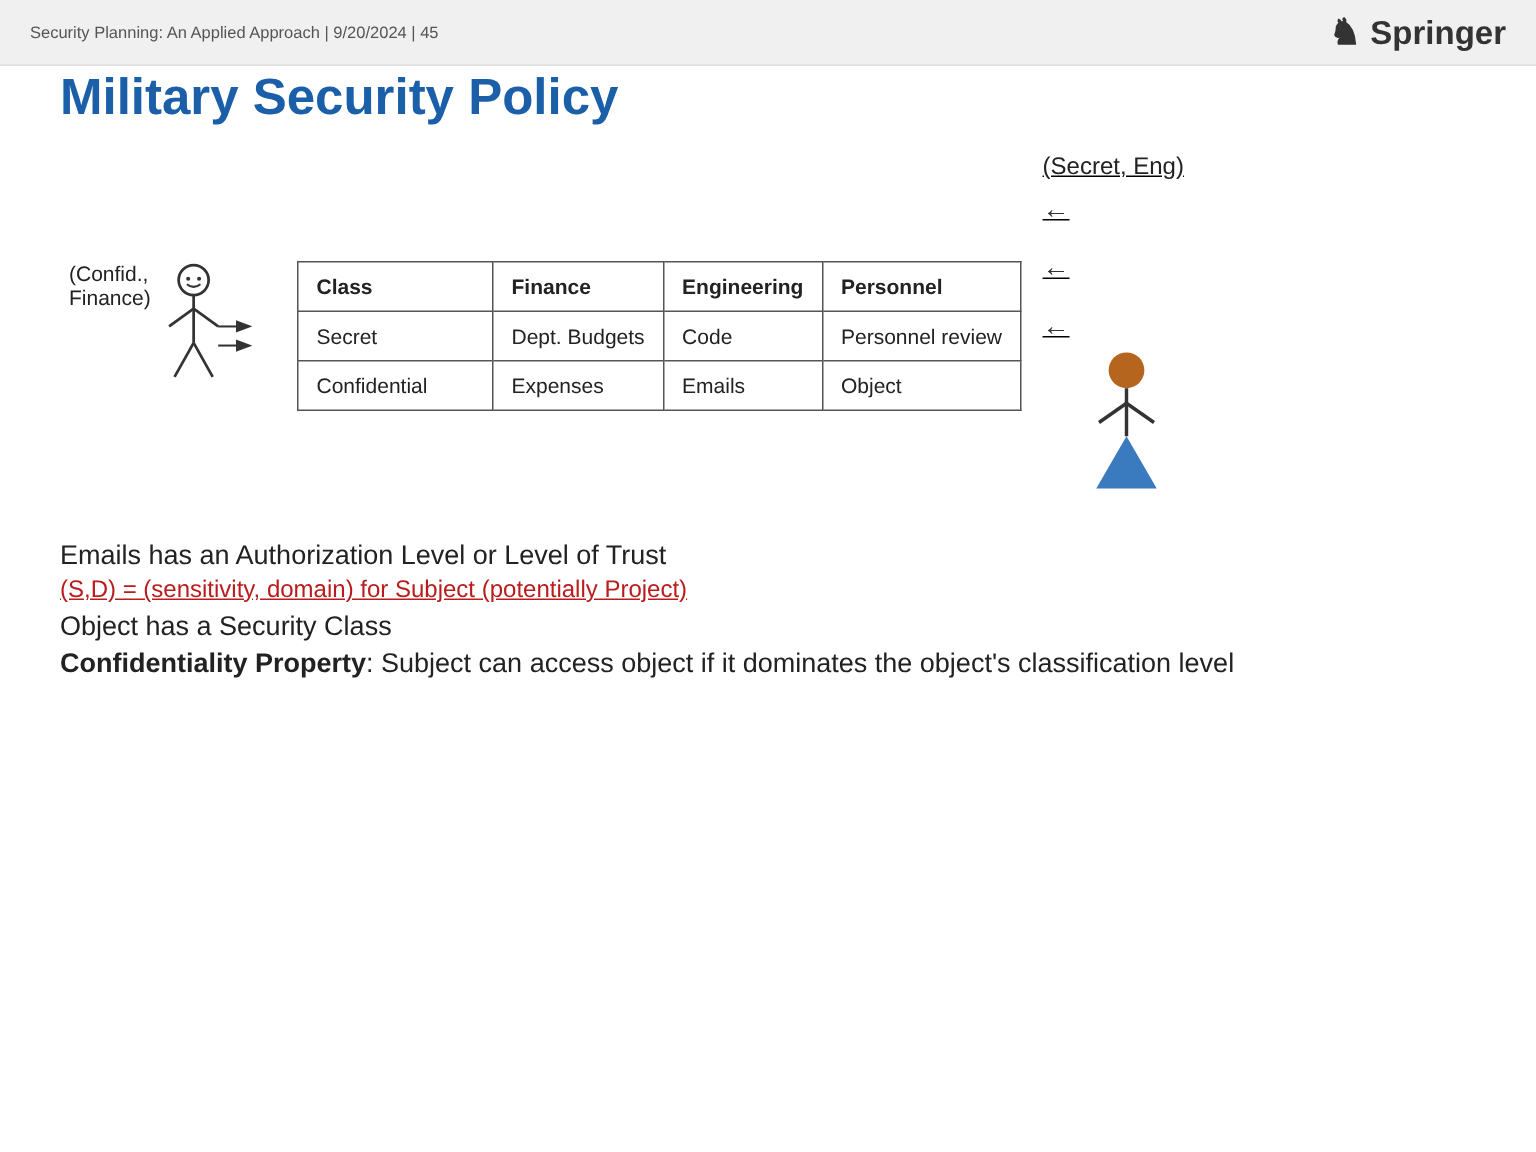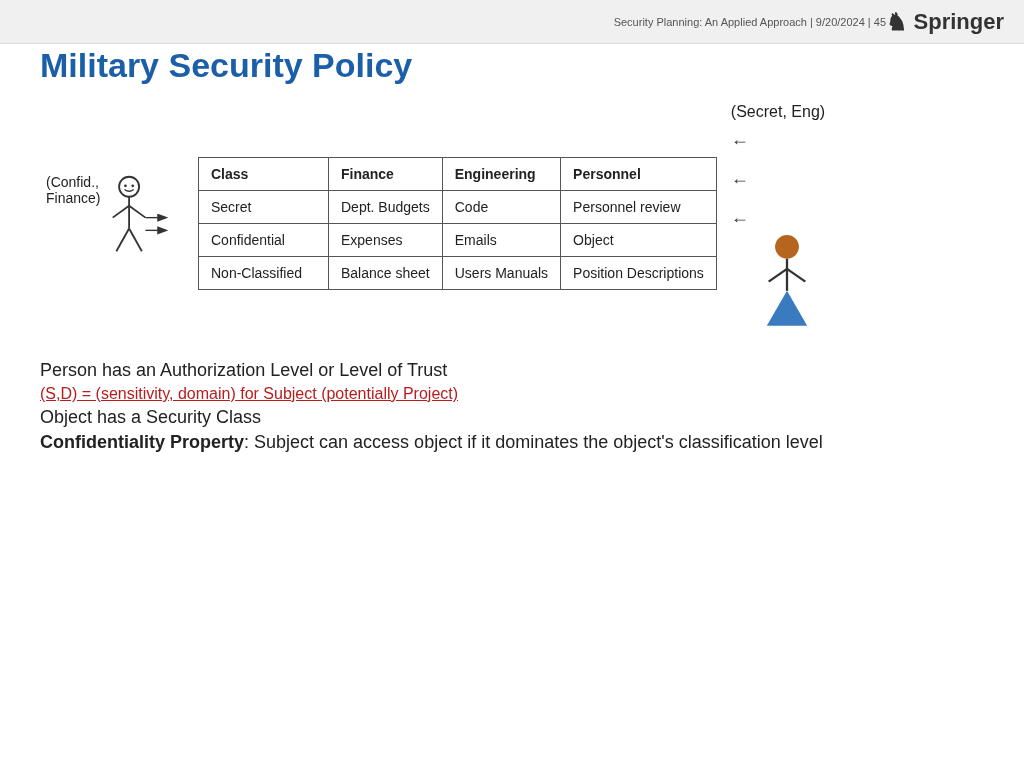--- a/index.html
+++ b/index.html
@@ -8,21 +8,21 @@
       height: 768px;
       background: #fff;
       font-family: 'Segoe UI', Arial, sans-serif;
       overflow: hidden;
       position: relative;
     }
 
     
     .header-bar {
       display: flex;
-      justify-content: flex-end;
+      justify-content: space-between;
       align-items: center;
       padding: 6px 20px;
       background: #f0f0f0;
       border-bottom: 1px solid #ddd;
       height: 44px;
     }
     .header-text {
       font-size: 11px;
       color: #555;
     }
@@ -98,20 +98,21 @@
 
     
     .right-figure {
       display: flex;
       flex-direction: column;
       align-items: flex-start;
       width: 130px;
       flex-shrink: 0;
       position: relative;
       margin-left: 10px;
+      text-decoration: underline;
     }
 
     .secret-eng-label {
       font-size: 16px;
       color: #222;
       white-space: nowrap;
       margin-bottom: 8px;
       margin-left: 4px;
     }
 
@@ -211,26 +212,20 @@
         <td>Dept. Budgets</td>
         <td>Code</td>
         <td>Personnel review</td>
       </tr>
       <tr>
         <td>Confidential</td>
         <td>Expenses</td>
         <td>Emails</td>
         <td>Object</td>
       </tr>
-      <tr>
-        <td>Non-Classified</td>
-        <td>Balance sheet</td>
-        <td>Users Manuals</td>
-        <td>Position Descriptions</td>
-      </tr>
     </tbody>
       </table>
 
     <div class="right-figure">
       <span class="secret-eng-label">(Secret, Eng)</span>
 
       <div style="display:flex; flex-direction:column; gap:18px; margin-bottom:6px; margin-left:4px;">
         <span style="font-size:18px; color:#333;">←</span>
         <span style="font-size:18px; color:#333;">←</span>
         <span style="font-size:18px; color:#333;">←</span>
@@ -245,21 +240,21 @@
         <line x1="40" y1="38" x2="20" y2="52" stroke="#333" stroke-width="2.5"></line>
         <line x1="40" y1="38" x2="60" y2="52" stroke="#333" stroke-width="2.5"></line>
 
         <polygon points="40,62 18,100 62,100" fill="#3a7abf"></polygon>
       </svg>
     </div>
 
   </div>
 
   <div class="bottom-text">
-    <p class="line-large">Person has an Authorization Level or Level of Trust</p>
+    <p class="line-large">Emails has an Authorization Level or Level of Trust</p>
     <p class="line-small">(S,D) = (sensitivity, domain) for Subject (potentially Project)</p>
     <p class="line-large">Object has a Security Class</p>
     <p class="line-bold">
       <strong class="highlight">Confidentiality Property</strong><span>:  Subject can access object if it dominates the object's classification level</span>
     </p>
   </div>
 
 </div>
 
 </body></html>

